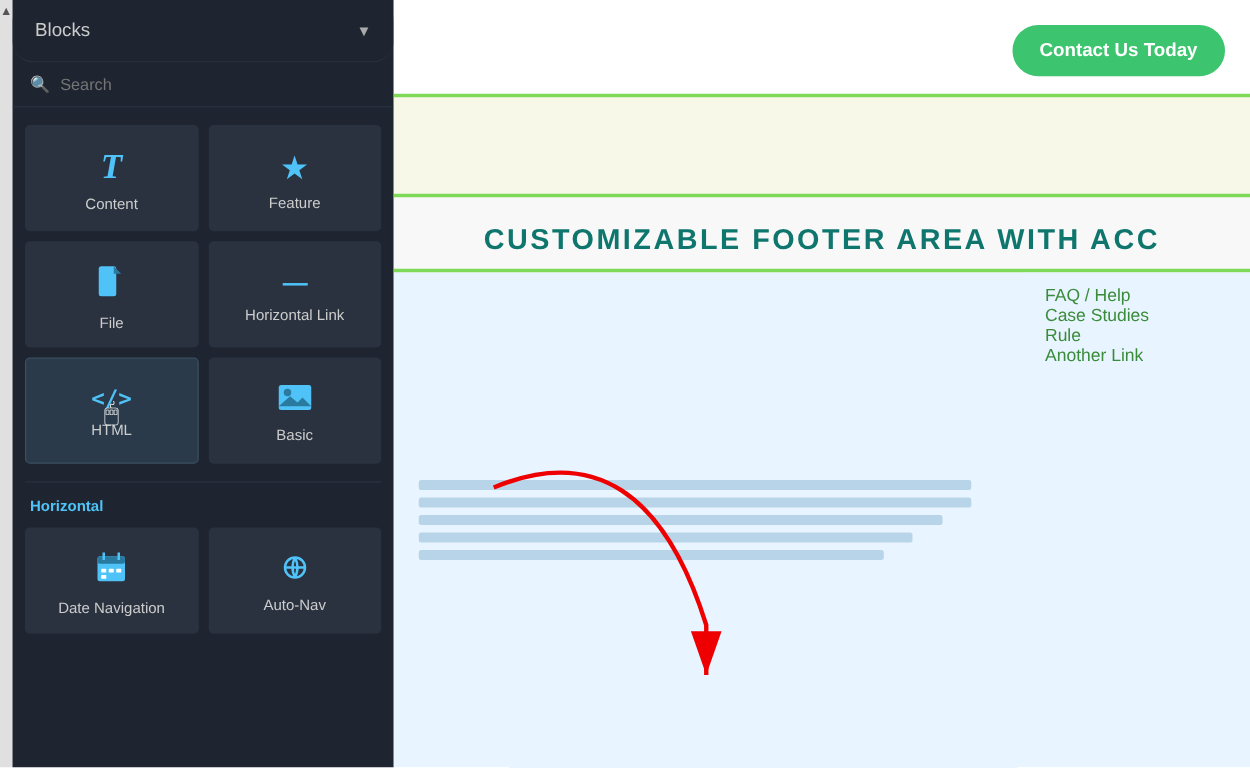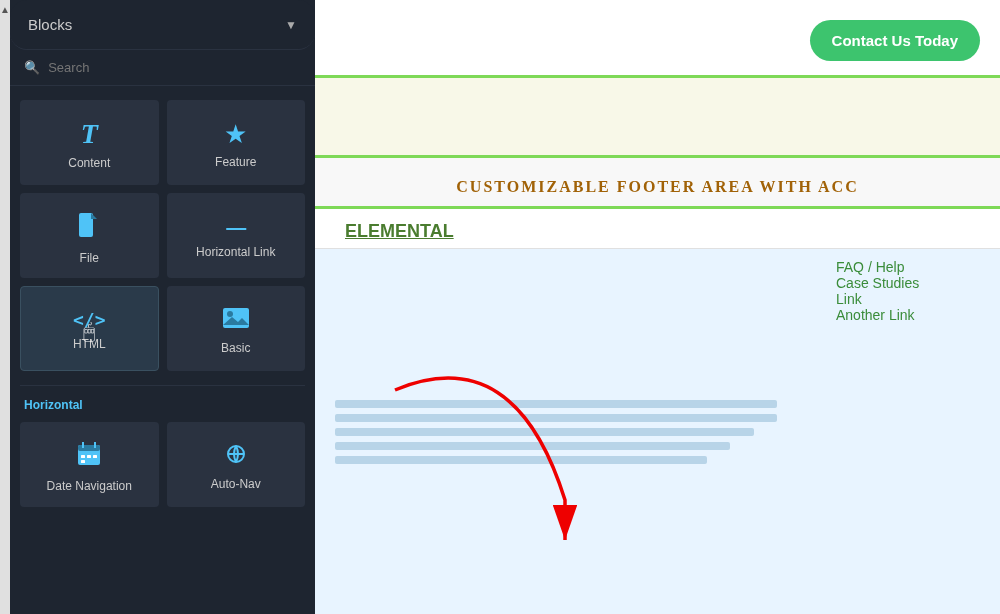--- a/index.html
+++ b/index.html
@@ -180,26 +180,25 @@
 
     
     .footer-area {
       background: #f8f8f8;
       padding: 20px 30px 10px;
       border-bottom: 3px solid #7ed957;
       flex-shrink: 0;
     }
 
     .footer-title {
-      color: #a16207;
-      font-size: 16px;
+      color: #0f766e;
+      font-size: 23px;
       font-weight: bold;
       letter-spacing: 2px;
       text-align: center;
-      font-family: Liberation Serif, serif;
     }
 
     
     .elemental-section {
       background: #fff;
       padding: 12px 30px 6px;
       border-bottom: 1px solid #e0e0e0;
     }
 
     .elemental-label {
@@ -372,36 +371,33 @@
   <div class="top-bar">
     <button class="contact-btn">Contact Us Today</button>
   </div>
 
   <div class="light-section"></div>
 
   <div class="footer-area">
     <div class="footer-title">CUSTOMIZABLE FOOTER AREA WITH ACC</div>
   </div>
 
-  <div class="elemental-section">
-    <span class="elemental-label">ELEMENTAL</span>
-  </div>
 
   <div class="bottom-footer">
     <div class="footer-left">
       <div class="footer-line" style="width:95%;"></div>
       <div class="footer-line" style="width:95%;"></div>
       <div class="footer-line" style="width:90%;"></div>
       <div class="footer-line" style="width:85%;"></div>
       <div class="footer-line" style="width:80%;"></div>
     </div>
     <div class="footer-right">
       <a class="footer-link">FAQ / Help</a>
       <a class="footer-link">Case Studies</a>
-      <a class="footer-link">Link</a>
+      <a class="footer-link">Rule</a>
       <a class="footer-link">Another Link</a>
     </div>
   </div>
 
   <svg class="arrow-overlay" viewBox="0 0 685 614" preserveAspectRatio="none">
 
     <defs>
       <marker id="arrowhead" markerWidth="10" markerHeight="7" refX="10" refY="3.5" orient="auto">
         <polygon points="0 0, 10 3.5, 0 7" fill="#e00"></polygon>
       </marker>

